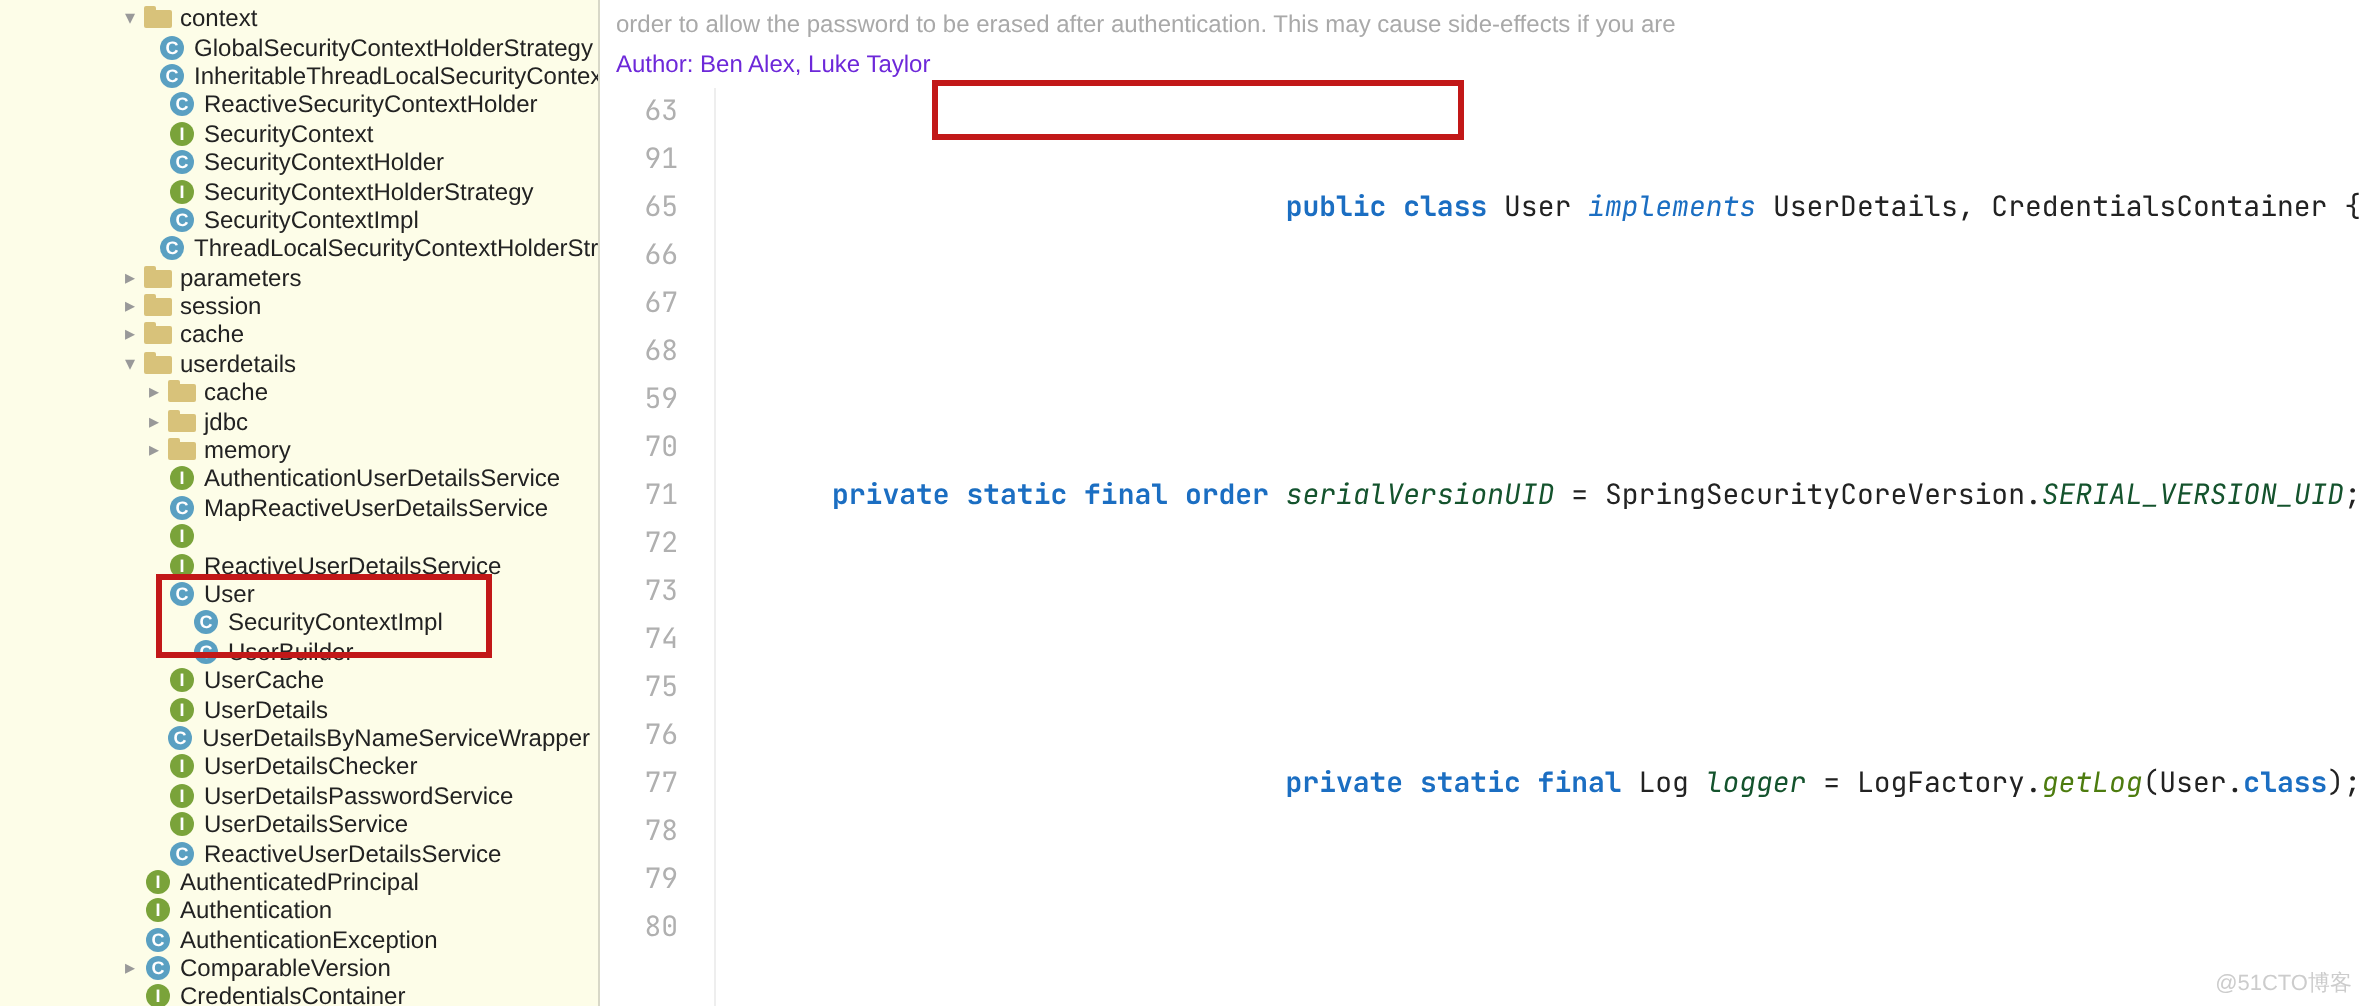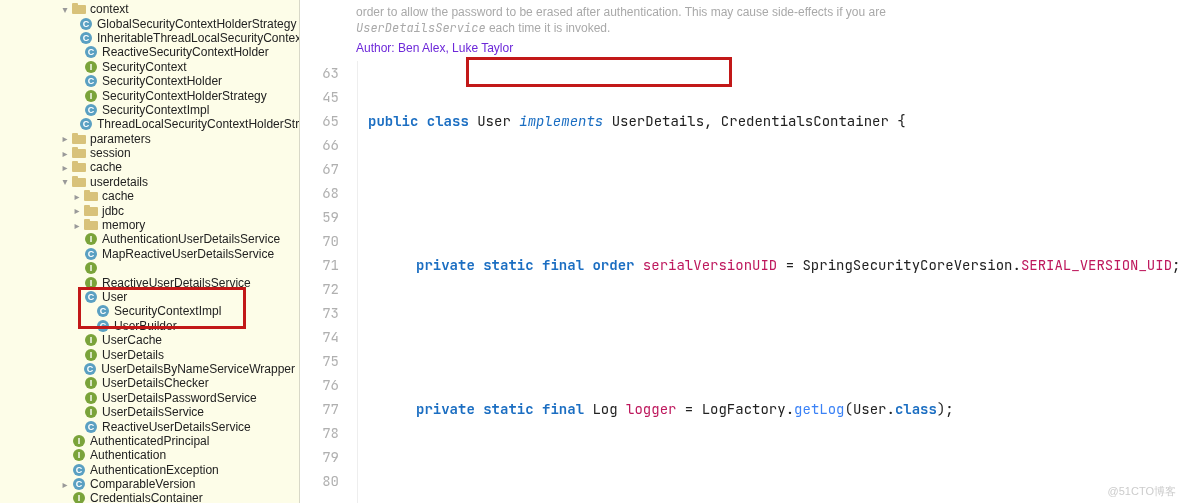--- a/index.html
+++ b/index.html
@@ -59,26 +59,25 @@
   }
   
   .editor {
     flex: 1;
     display: flex;
     flex-direction: column;
     position: relative;
     background: #fff;
   }
   .doc-comment {
-    padding: 4px 20px 4px 20px;
+    padding: 4px 20px 4px 8px;
     color: #a9a9a9;
     font-size: 12px;
     line-height: 1.35;
     max-width: 900px;
-    margin-left: 36px;
   }
   .doc-comment .svc { font-family: "JetBrains Mono","Consolas",monospace; font-style: italic; }
   .code-area {
     display: flex;
     flex: 1;
     font-family: "JetBrains Mono","Consolas",monospace;
     font-size: 14px;
     line-height: 24px;
     position: relative;
   }
@@ -89,26 +88,26 @@
     padding-right: 18px;
     user-select: none;
     border-right: 1px solid #eee;
   }
   .gutter div { height: 24px; }
   .code {
     padding-left: 10px;
     white-space: pre;
     color: #222;
   }
-  .code .row { height: 24px; }
+  .code .row { height: 24px; text-align: right; }
   .indent2 { padding-left: 48px; }
   .kw { color: #1b6ec2; font-weight: 600; }     
   .kw2 { color: #1b6ec2; font-style: italic; }
-  .fld { color: #be185d; }
-  .mth { color: #3b82f6; }
+  .fld { color: #14532d; font-style: italic; }
+  .mth { font-style: italic; color: #4d7c0f; }
   .cls { color: #222; }
   .punct { color: #222; }
   .red-box-code {
     position: absolute;
     border: 3px solid #c21818;
     pointer-events: none;
   }
   .watermark {
     position: absolute;
     bottom: 4px;
@@ -471,30 +470,27 @@
         </span>
         <span class="label">CredentialsContainer</span>
       </div>
     </div>
   <div class="hl-box" style="left:78px; top:287px; width:168px; height:42px;"></div>
 </div>
 
 <div class="editor">
   <div class="doc-comment">
     <div>order to allow the password to be erased after authentication. This may cause side-effects if you are</div>
-    <div>
-      <span class="svc">UserDetailsService</span><span> each time it is invoked.</span>
-    </div>
     <div style="margin-top:4px;color:#6d28d9">Author: Ben Alex, Luke Taylor</div>
   </div>
 
   <div class="code-area">
     <div class="gutter" id="gutter">
         <div>63</div>
-        <div>45</div>
+        <div>91</div>
         <div>65</div>
         <div>66</div>
         <div>67</div>
         <div>68</div>
         <div>59</div>
         <div>70</div>
         <div>71</div>
         <div>72</div>
         <div>73</div>
         <div>74</div>

